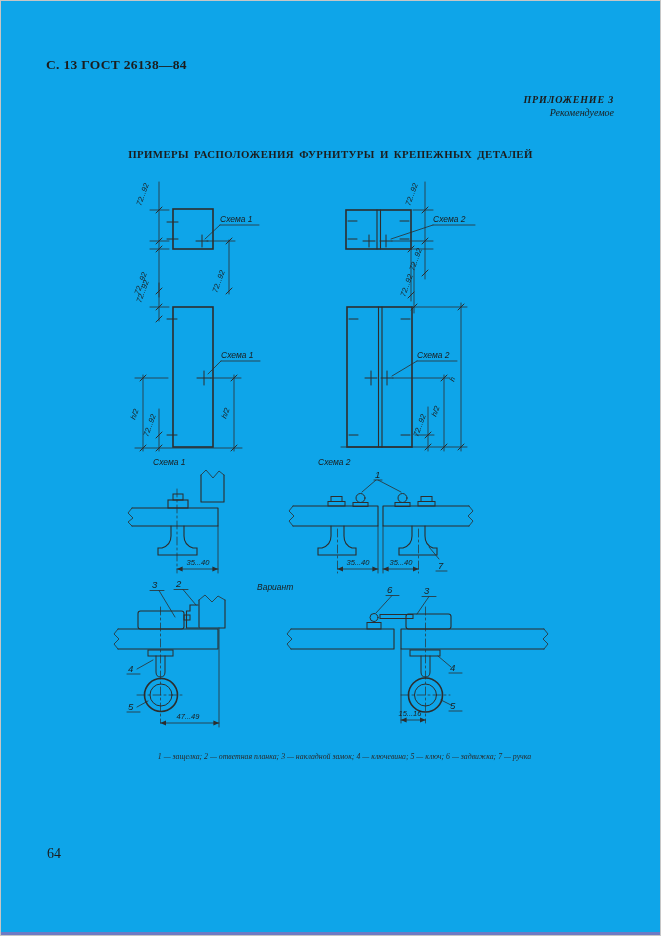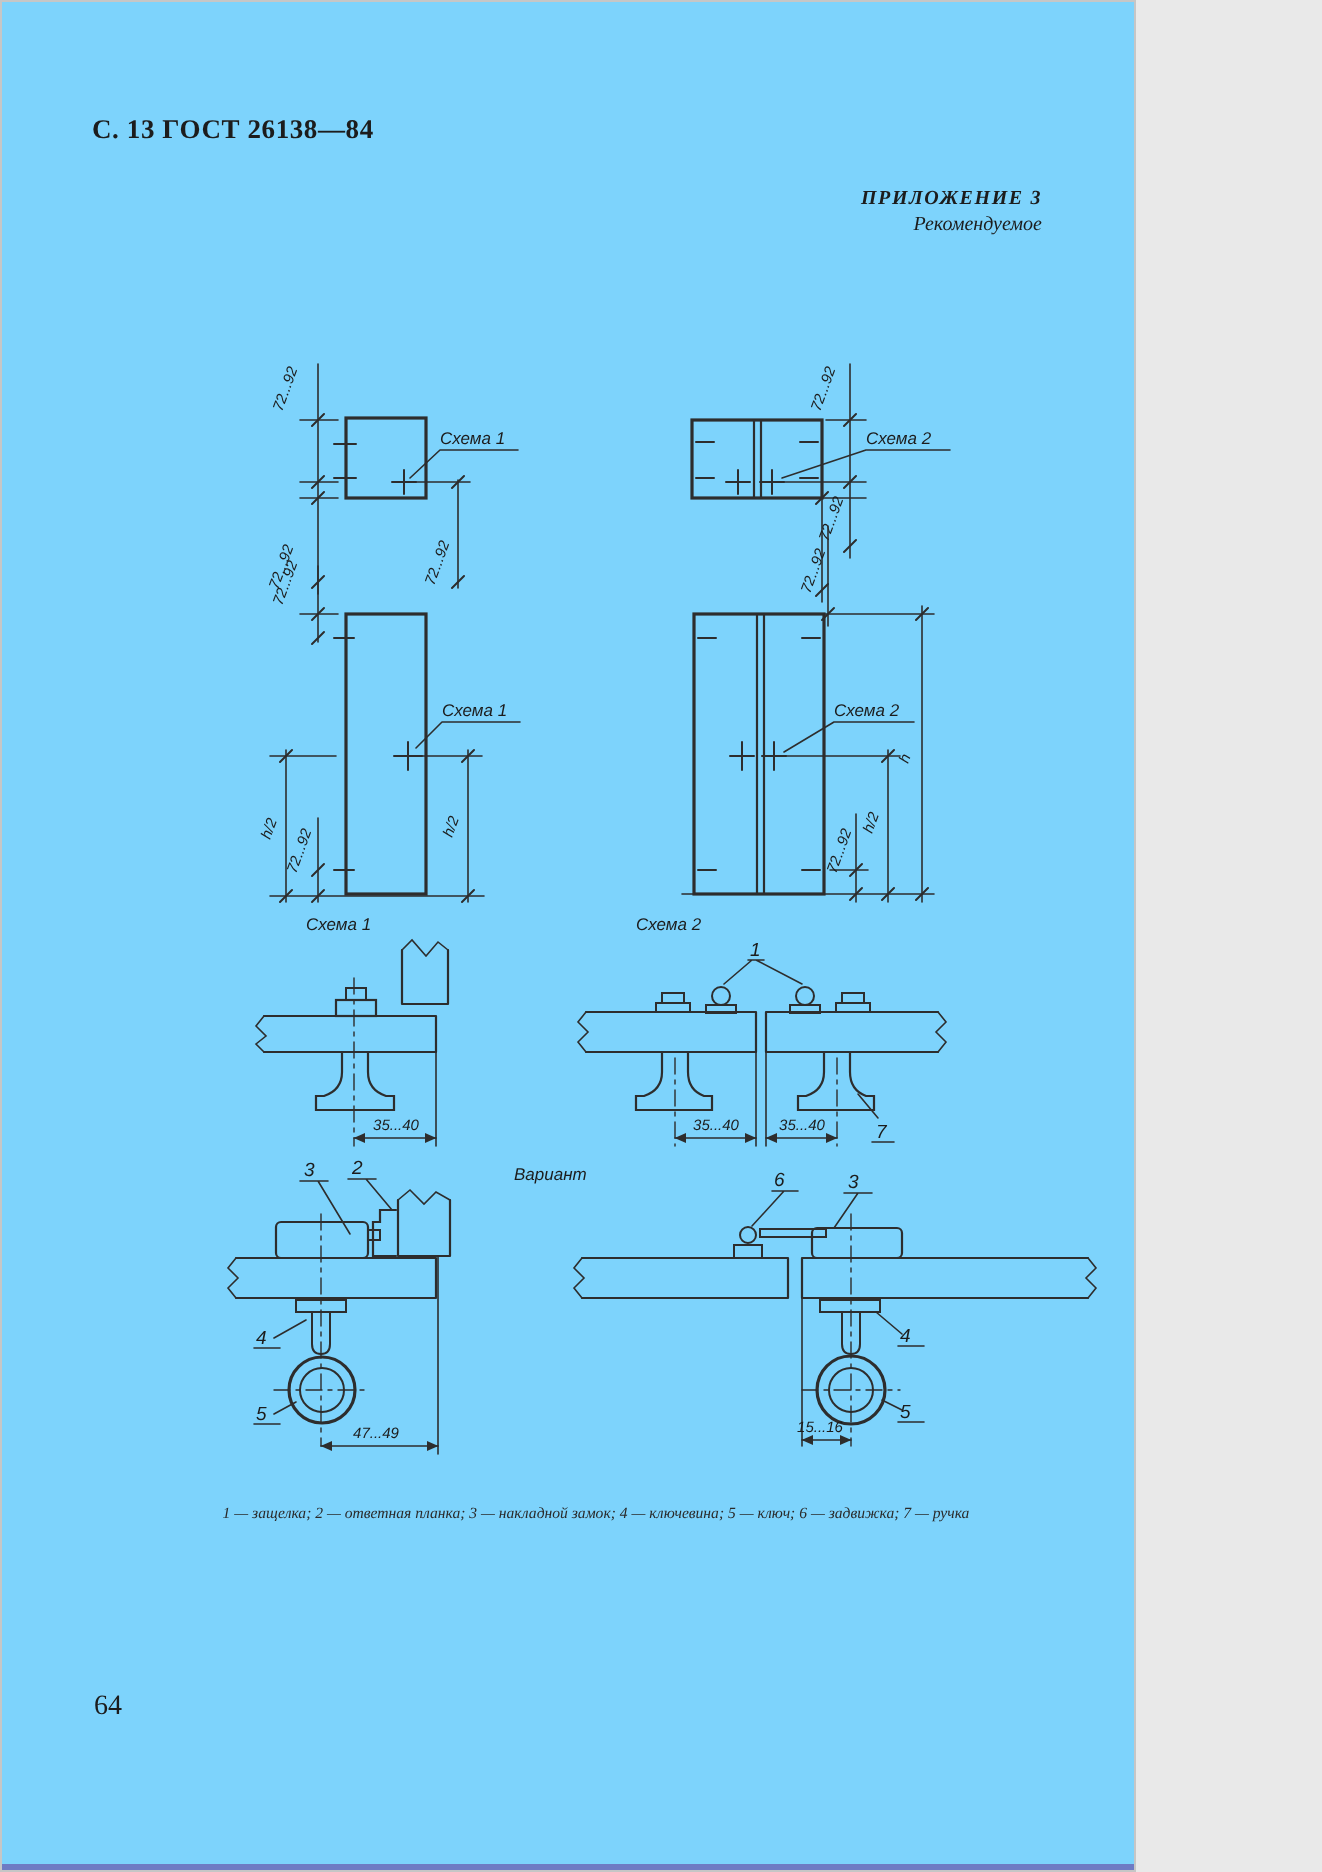--- a/index.html
+++ b/index.html
@@ -1,17 +1,17 @@
 <!DOCTYPE html>
 <html><head>
 <meta charset="utf-8">
 <style>
   html,body{margin:0;padding:0;background:#e9e9e9;}
   .page{
-    position:relative;width:568px;height:936px;background:#7dd3fc;
+    position:relative;width:661px;height:936px;background:#0ea5e9;
     font-family:"Liberation Serif",serif;color:#1c1c1c;overflow:hidden;
     border:1px solid #c6c6c6;box-sizing:border-box;
   }
   .blue-edge{position:absolute;left:0;bottom:0;width:100%;height:3px;background:#6e7bc4;}
   .doc-header{position:absolute;top:56px;left:45px;font-weight:bold;font-size:13.5px;letter-spacing:.3px;}
   .appendix{position:absolute;top:92px;right:46px;text-align:right;font-style:italic;font-size:10px;line-height:13px;}
   .appendix .l1{font-weight:bold;letter-spacing:.8px;}
   .main-title{position:absolute;top:147px;left:0;width:100%;text-align:center;font-weight:bold;font-size:10.8px;letter-spacing:.4px;word-spacing:2px;}
   .legend{position:absolute;top:751px;left:14px;width:100%;text-align:center;font-size:7.8px;font-style:italic;color:#2a2a2a;}
   .pagenum{position:absolute;top:845px;left:46px;font-size:14px;}
@@ -31,20 +31,21 @@
 
 <div class="page">
 
   <div class="doc-header">С. 13 ГОСТ 26138—84</div>
 
   <div class="appendix">
     <div class="l1">ПРИЛОЖЕНИЕ 3</div>
     <div class="l2">Рекомендуемое</div>
   </div>
 
+  <div class="main-title">ПРИМЕРЫ РАСПОЛОЖЕНИЯ ФУРНИТУРЫ И КРЕПЕЖНЫХ ДЕТАЛЕЙ</div>
 
   <svg width="661" height="936" viewBox="0 0 661 936">
     <defs>
       <marker id="arr" markerWidth="8" markerHeight="8" refX="7" refY="4" orient="auto-start-reverse" viewBox="0 0 8 8">
         <path d="M0,0.8 L7.2,4 L0,7.2 Z" fill="#2d2d2d"></path>
       </marker>
     </defs>
 
     <g>
       <rect class="s w16" x="172" y="208" width="40" height="40"></rect>

